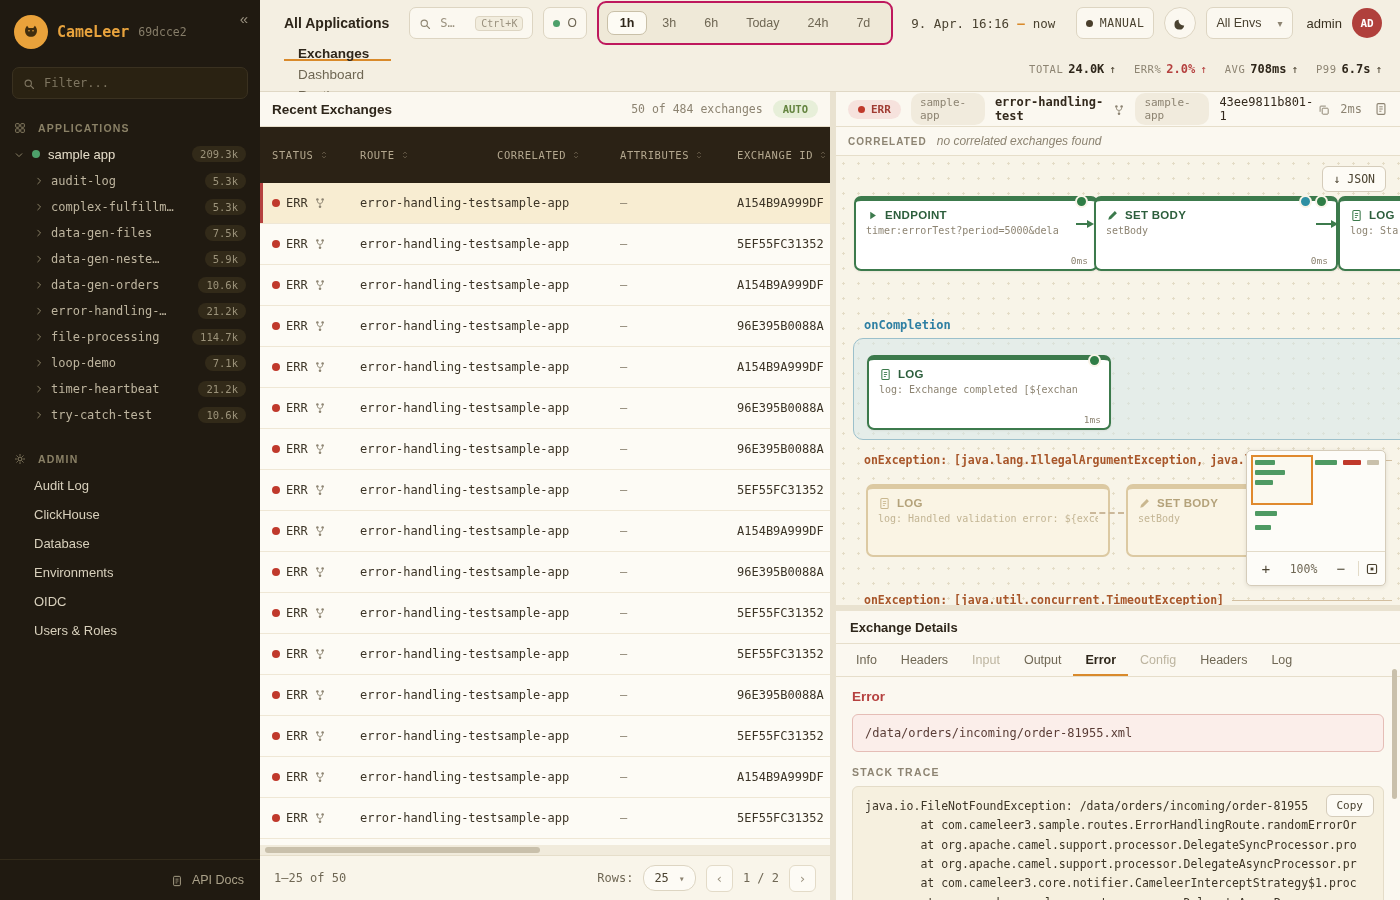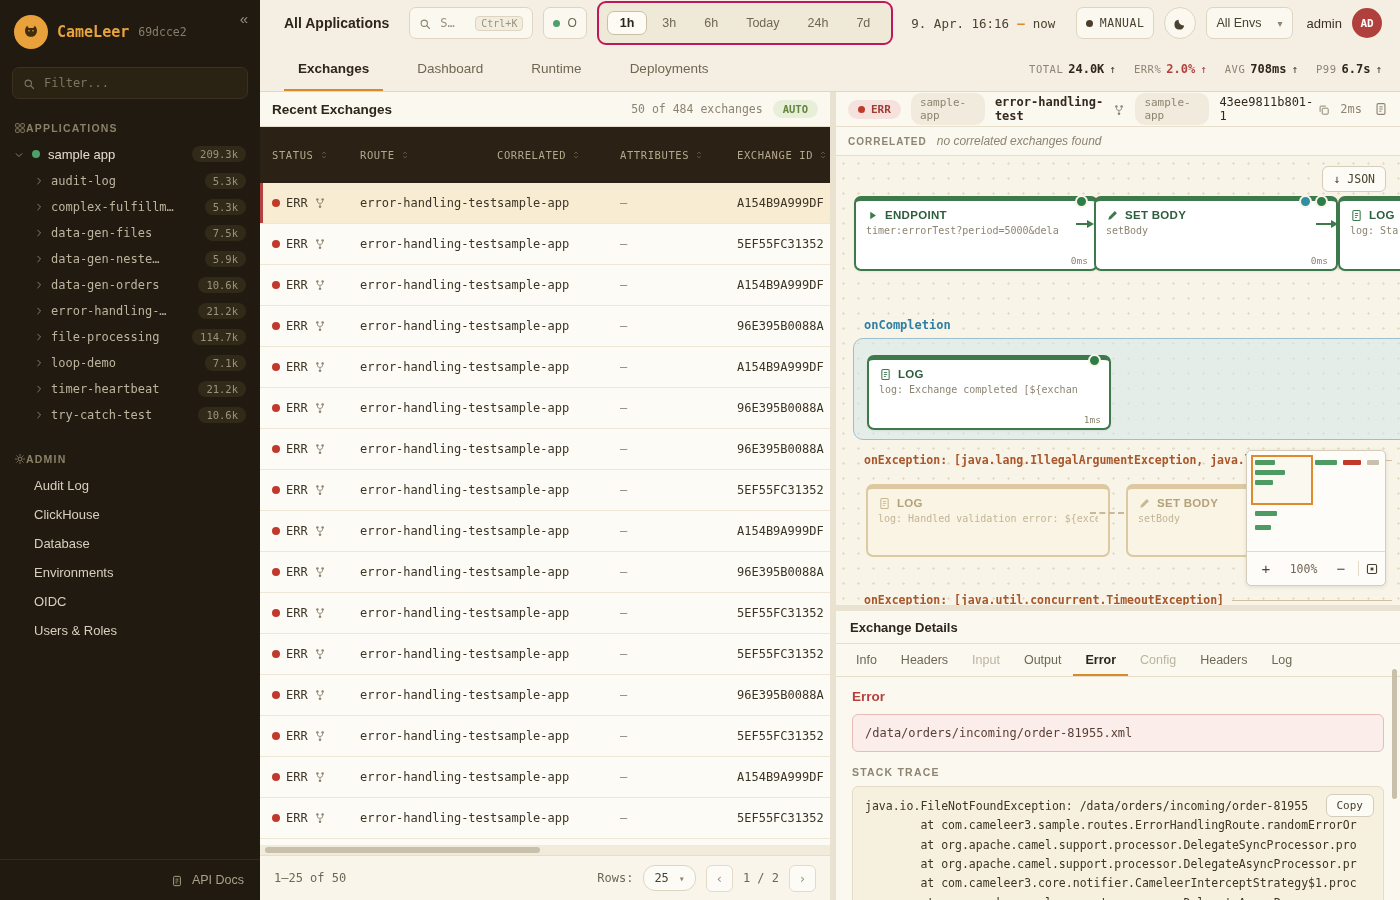--- a/index.html
+++ b/index.html
@@ -14,21 +14,21 @@
   .brand-row{display:flex;align-items:center;gap:9px;padding:15px 14px 10px;position:relative;}
   .logo{width:34px;height:34px;border-radius:50%;background:#e9a23b;display:flex;align-items:center;justify-content:center;flex:none;}
   .brand-name{font-family:"DejaVu Sans Mono",monospace;font-weight:bold;font-size:15px;color:#e8a33d;}
   .brand-instance{font-family:"DejaVu Sans Mono",monospace;font-size:11.5px;color:#867d69;}
   .collapse-btn{position:absolute;right:12px;top:10px;color:#9a9280;font-size:15px;cursor:pointer;}
   .filter-box{margin:8px 12px 14px;height:30px;background:#2a2212;border:1px solid #3a3120;border-radius:7px;
               display:flex;align-items:center;gap:7px;padding:0 10px;color:#7e7560;}
   .filter-box input{flex:1;min-width:0;background:transparent;border:none;outline:none;color:#c2b9a4;
                     font-family:"DejaVu Sans Mono",monospace;font-size:12px;}
   .filter-box input::placeholder{color:#7e7560;}
-  .section-head{display:flex;align-items:center;gap:0;padding:8px 14px 6px;color:#8a8166;
+  .section-head{display:flex;align-items:center;gap:12px;padding:8px 14px 6px;color:#8a8166;
                 font-size:10.5px;letter-spacing:1.2px;font-weight:bold;}
   .app-row{display:flex;align-items:center;gap:8px;padding:6px 14px;cursor:pointer;}
   .dot{display:inline-block;border-radius:50%;flex:none;}
   .dot.green{width:8px;height:8px;background:#4da06a;}
   .dot.red{width:8px;height:8px;background:#c0392b;}
   .app-name{font-size:13px;color:#e6deca;}
   .count{margin-left:auto;background:#322a19;color:#9c937b;border-radius:9px;padding:2px 8px;
          font-family:"DejaVu Sans Mono",monospace;font-size:10.5px;}
   .route-row{display:flex;align-items:center;gap:7px;padding:5px 14px 5px 34px;cursor:pointer;color:#8a8166;}
   .route-row .rname{font-family:"DejaVu Sans Mono",monospace;font-size:12px;color:#bdb49e;}
@@ -63,21 +63,21 @@
   .round-btn{width:30px;height:30px;border-radius:50%;border:1px solid #ddd5c2;background:#fbf8f0;
              display:flex;align-items:center;justify-content:center;color:#4a4230;cursor:pointer;}
   .env-select{cursor:pointer;color:#4a4230;font-size:12.5px;gap:16px;}
   .caret{color:#8d8472;font-size:10px;}
   .user-name{font-size:13px;color:#3a3222;margin-left:4px;}
   .avatar{width:30px;height:30px;border-radius:50%;background:#b0403c;color:#fff;display:flex;
           align-items:center;justify-content:center;font-family:"DejaVu Sans Mono",monospace;
           font-size:11px;font-weight:bold;cursor:pointer;}
 
   .tabbar{height:45px;display:flex;align-items:center;padding:0 18px 0 24px;border-bottom:1px solid #e0d8c5;}
-  .nav-tabs{display:flex;gap:20px;height:100%;}
+  .nav-tabs{display:flex;gap:6px;height:100%;flex-direction:column;}
   .nav-tab{padding:0 14px;display:flex;align-items:center;font-size:13.5px;color:#6f6754;cursor:pointer;}
   .nav-tab.active{color:#2e261a;font-weight:bold;box-shadow:inset 0 -2px 0 #d98a2b;}
   .stats{margin-left:auto;display:flex;gap:18px;align-items:center;font-family:"DejaVu Sans Mono",monospace;}
   .stat{display:flex;gap:5px;align-items:baseline;}
   .s-label{font-size:10.5px;color:#8d8472;letter-spacing:.5px;}
   .s-val{font-size:12px;font-weight:bold;color:#2e261a;}
   .s-arrow{font-size:11px;color:#4a4230;}
   .stat.red .s-val,.stat.red .s-arrow{color:#b5413f;}
 
   .content{flex:1;display:flex;min-height:0;background:#e9e2d0;}

